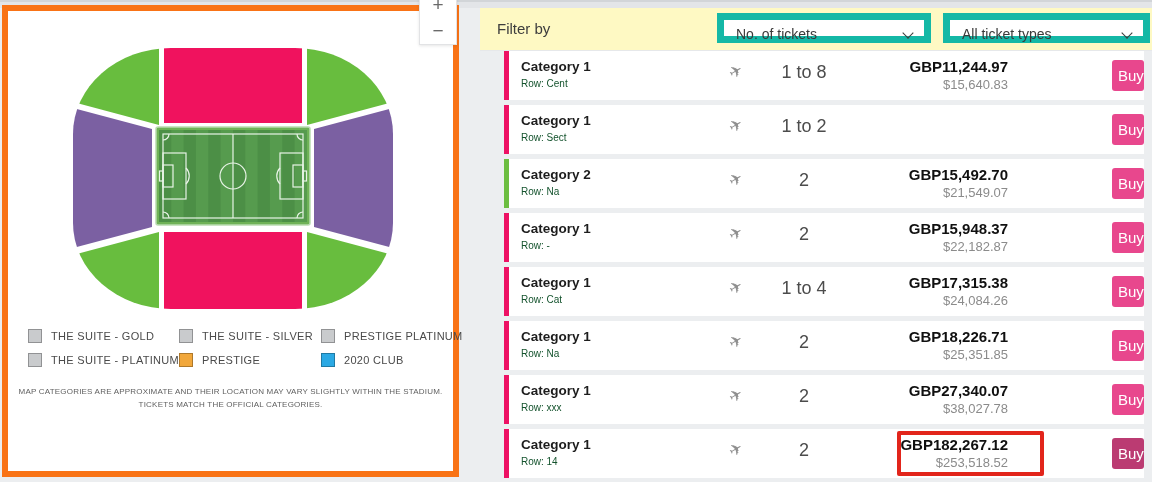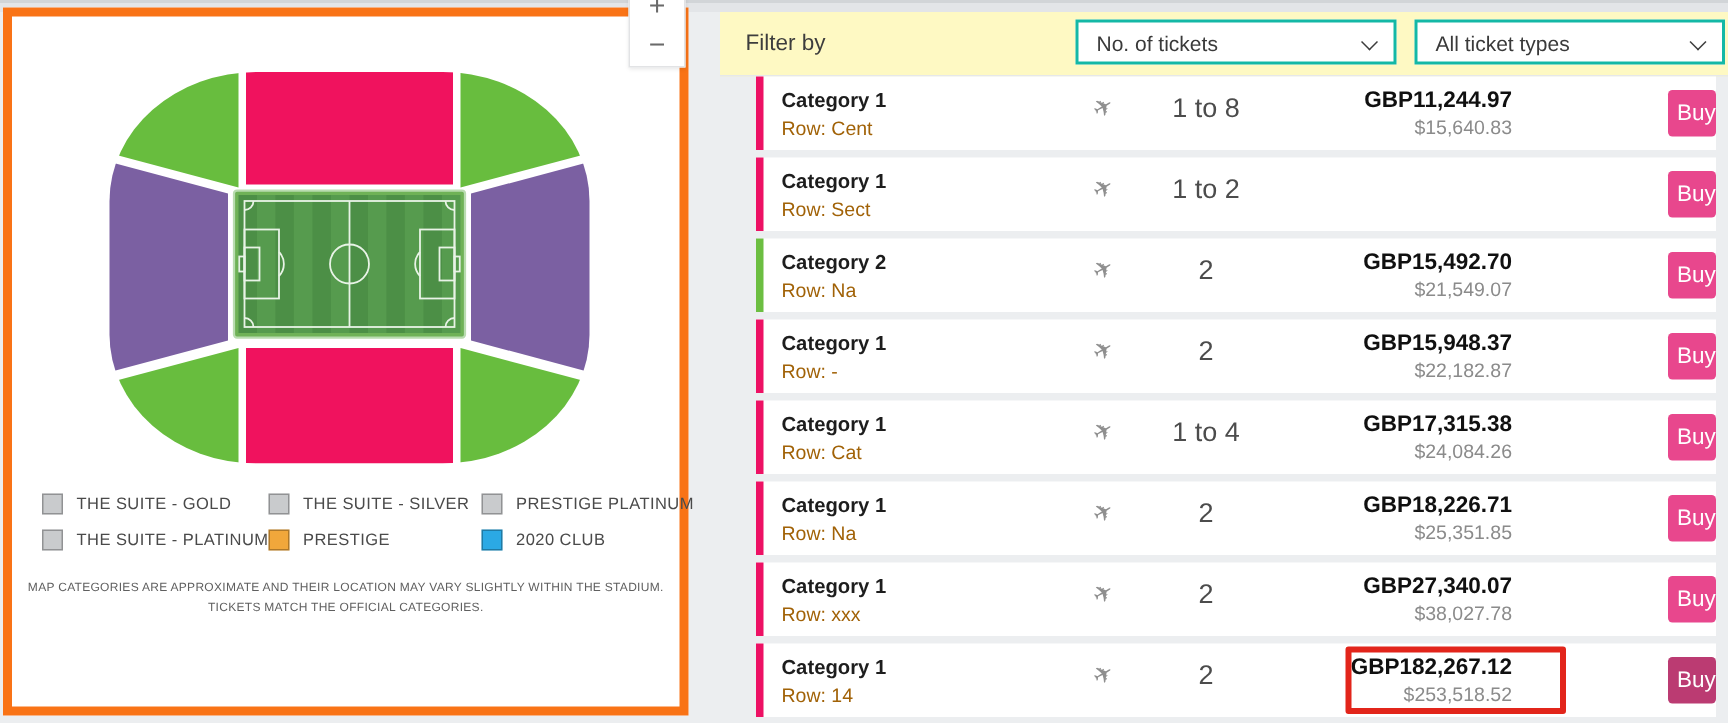--- a/index.html
+++ b/index.html
@@ -13,32 +13,32 @@
   .zoom-ctrl{position:absolute;left:419px;top:-9px;width:38px;height:54px;background:#fff;border:1px solid #e2e3e5;box-shadow:0 1px 3px rgba(0,0,0,.10);box-sizing:border-box;z-index:5;}
   .zoom-btn{height:26px;line-height:26px;text-align:center;font-size:19px;color:#6a6a6a;cursor:pointer;user-select:none;}
   .legend-item{position:absolute;display:flex;align-items:center;}
   .swatch{width:14px;height:14px;border:1px solid rgba(0,0,0,.28);box-sizing:border-box;flex:0 0 auto;}
   .legend-label{margin-left:9px;font-size:11px;color:#4a4a4a;letter-spacing:.3px;white-space:nowrap;}
   .disclaimer{position:absolute;left:0;right:0;top:374px;text-align:center;color:#5f5f5f;font-size:8px;line-height:13px;letter-spacing:.2px;}
 
   
   .filter-bar{position:absolute;left:480px;top:8px;width:672px;height:43px;background:#fef9c3;border-bottom:1px solid #e6e8ea;box-sizing:border-box;z-index:2;}
   .filter-label{position:absolute;left:17px;top:12px;font-size:15px;color:#3d3d3d;}
-  .dd{position:absolute;top:5px;height:30px;background:#fff;border:2px solid #14b8a6;box-sizing:border-box;font-size:14px;color:#3a3a3a;line-height:28px;padding:0 26px 0 12px;cursor:pointer;}
+  .dd{position:absolute;top:5px;height:30px;background:#fff;border:7px solid #14b8a6;box-sizing:border-box;font-size:14px;color:#3a3a3a;line-height:28px;padding:0 26px 0 12px;cursor:pointer;}
   .dd1{left:237px;width:214px;}
   .dd2{left:463px;width:207px;}
   .chev{position:absolute;right:12px;top:9px;width:7px;height:7px;border-right:1.6px solid #3c3c3c;border-bottom:1.6px solid #3c3c3c;transform:rotate(45deg);}
 
   .rows{position:absolute;left:480px;top:51px;width:664px;z-index:2;}
   .row{position:relative;height:49px;background:#fff;margin-bottom:5px;margin-left:24px;}
   .bar{position:absolute;left:0;top:0;width:5px;height:49px;}
   .bar-pink{background:var(--bar-pink);}
   .bar-green{background:var(--bar-green);}
   .cat{position:absolute;left:17px;top:8px;font-size:13.5px;font-weight:bold;color:#1d1d1d;}
-  .rowlbl{position:absolute;left:17px;top:27px;font-size:13px;color:#a16207;}
+  .rowlbl{position:absolute;left:17px;top:27px;font-size:10px;color:#14532d;}
   .plane{position:absolute;left:225px;top:11px;font-size:16px;color:#8f8f8f;transform:rotate(-30deg);}
   .qty{position:absolute;left:265px;top:11px;width:70px;text-align:center;font-size:18px;color:#4c4c4c;}
   .price{position:absolute;right:136px;top:6px;text-align:right;}
   .gbp{font-size:15px;font-weight:bold;color:#101010;line-height:19px;}
   .usd{font-size:13px;color:#8b8b8b;line-height:17px;}
   .buy{position:absolute;left:608px;top:9px;width:32px;height:31px;background:var(--accent-pink);color:#fff;font-size:15px;border:none;border-radius:3px;cursor:pointer;font-family:inherit;}
   .buy.dark{background:var(--accent-pink-dark);}
   .hl-box{position:absolute;left:393px;top:2px;width:147px;height:45px;border:4px solid var(--highlight-red);border-radius:2px;box-sizing:border-box;pointer-events:none;z-index:4;}
 </style>
 </head>

